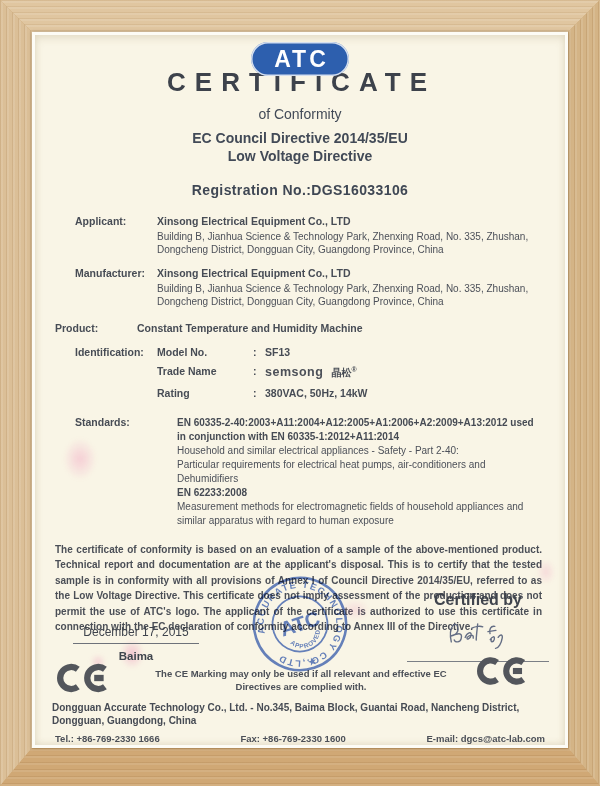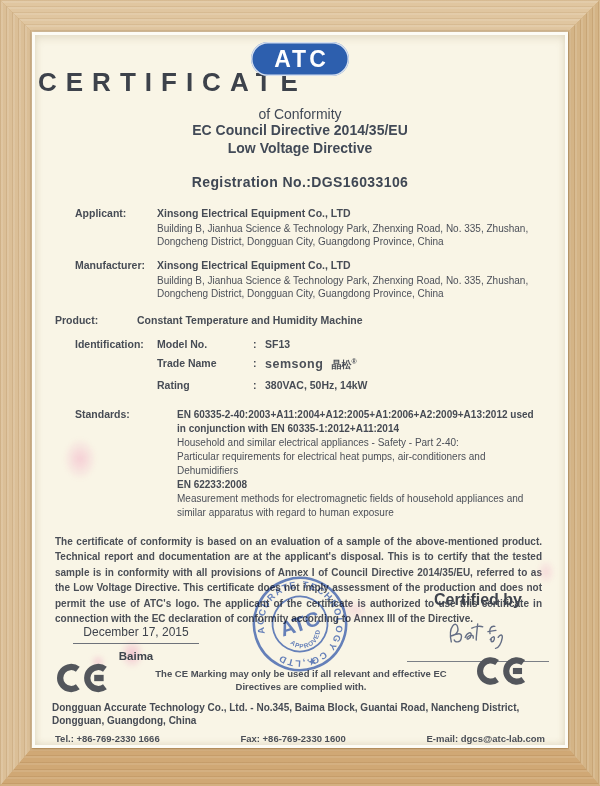--- a/index.html
+++ b/index.html
@@ -50,26 +50,26 @@
   .logo-pill {
     position:relative; z-index:3;
     width:98px; height:34px; margin:7px auto 0;
     background:#2d5fae; border-radius:17px;
     display:flex; align-items:center; justify-content:center;
     box-shadow:0 0 0 1.5px rgba(255,255,255,.8) inset;
   }
   .logo-pill span { color:#fff; font-weight:bold; font-size:23px; letter-spacing:3px; padding-left:3px; }
   .cert-title {
     position:relative; z-index:2;
-    margin-top:-9px; text-align:left;
+    margin-top:-9px; text-align:center;
     font-size:26px; font-weight:bold; letter-spacing:9px; padding-left:3px;
     color:#3d424b;
   }
   .subtitle  { margin-top:8px; text-align:center; font-size:14px; font-weight:normal; color:#424a57; }
-  .directives{ margin-top:0; text-align:center; font-size:14px; font-weight:bold; line-height:1.28; color:#424a57; }
+  .directives{ margin-top:8px; text-align:center; font-size:14px; font-weight:bold; line-height:1.28; color:#424a57; }
   .registration { margin-top:16px; text-align:center; font-size:14px; font-weight:bold; color:#3f4754; letter-spacing:.4px; }
   
   .row { display:grid; grid-template-columns:82px 1fr; margin:0 23px 0 40px; }
   .row .lab { font-size:10.5px; font-weight:bold; }
   .row .val {}
   .name { font-size:10.5px; font-weight:bold; }
   .addr { font-size:10px; line-height:1.32; margin-top:3px; color:#4c5059; }
   .applicant-row { margin-top:17px; }
   .manufacturer-row { margin-top:11px; }
   .product-row { margin-top:13px;margin-left:20px; }

